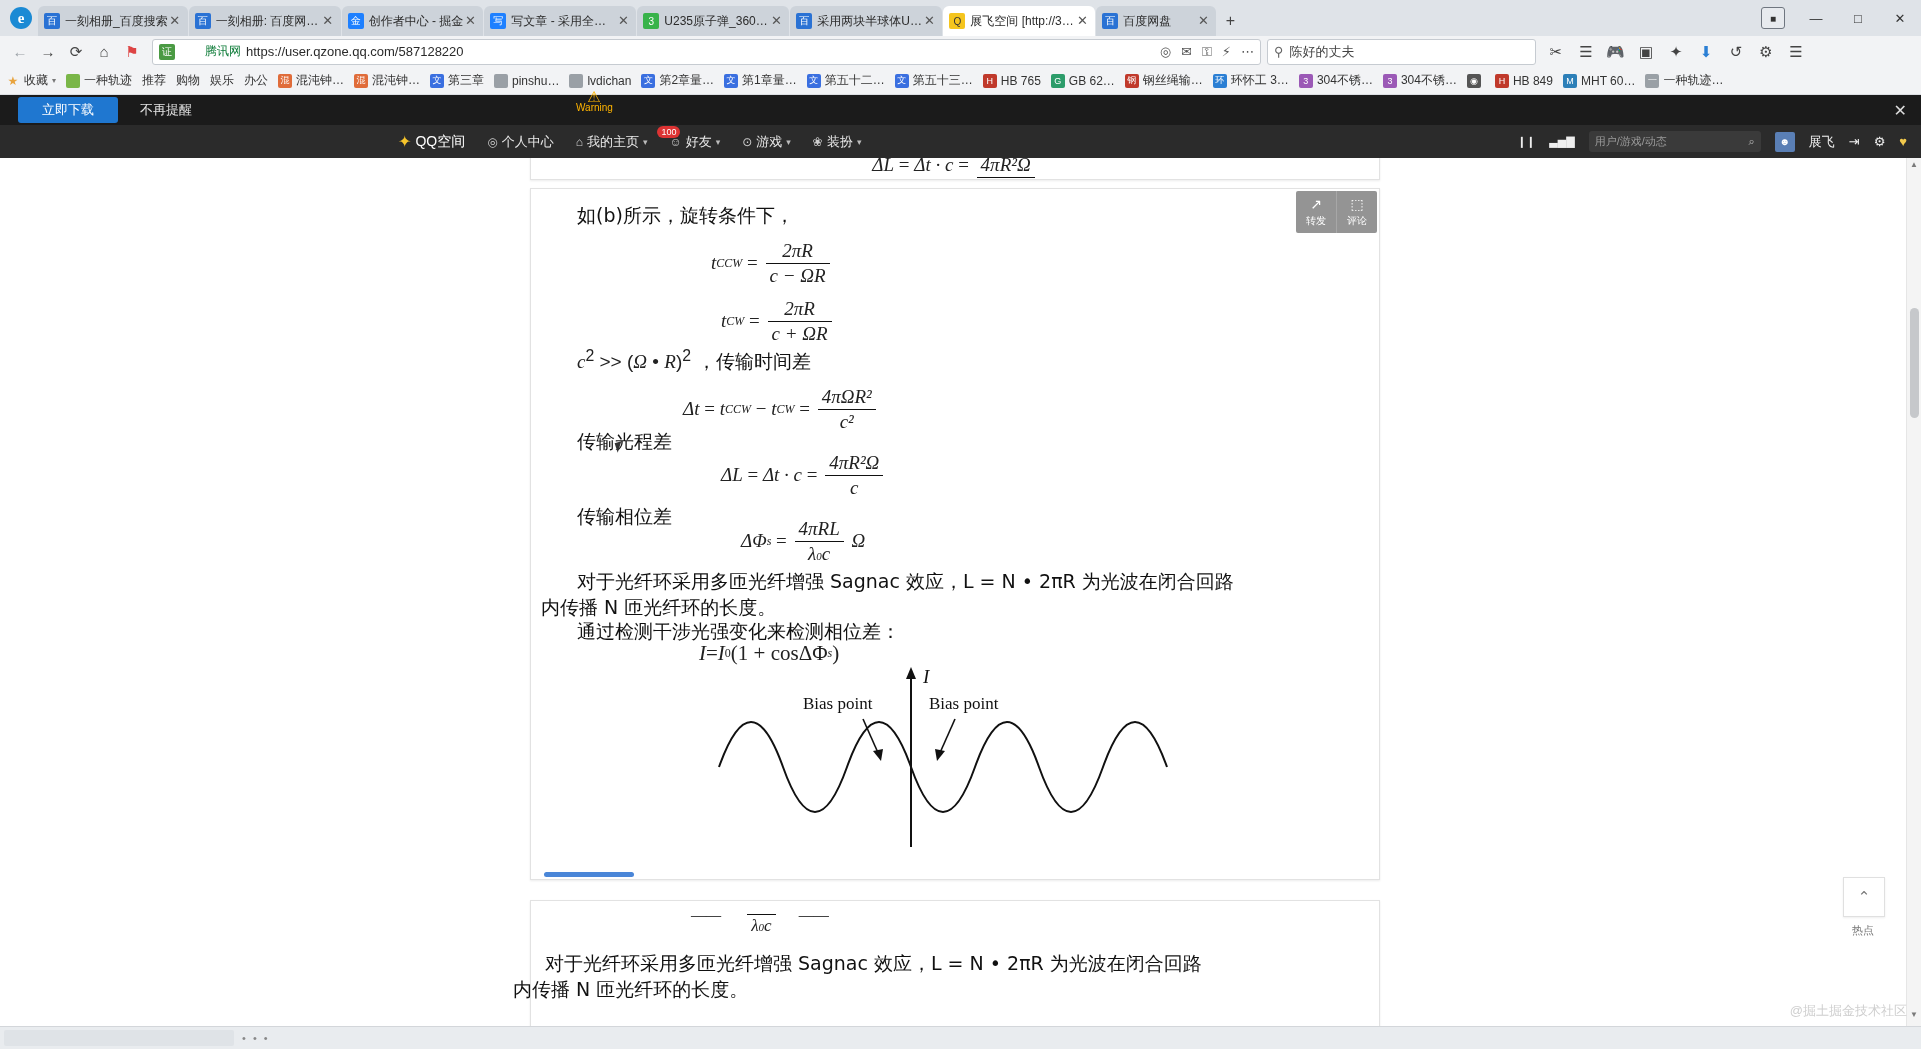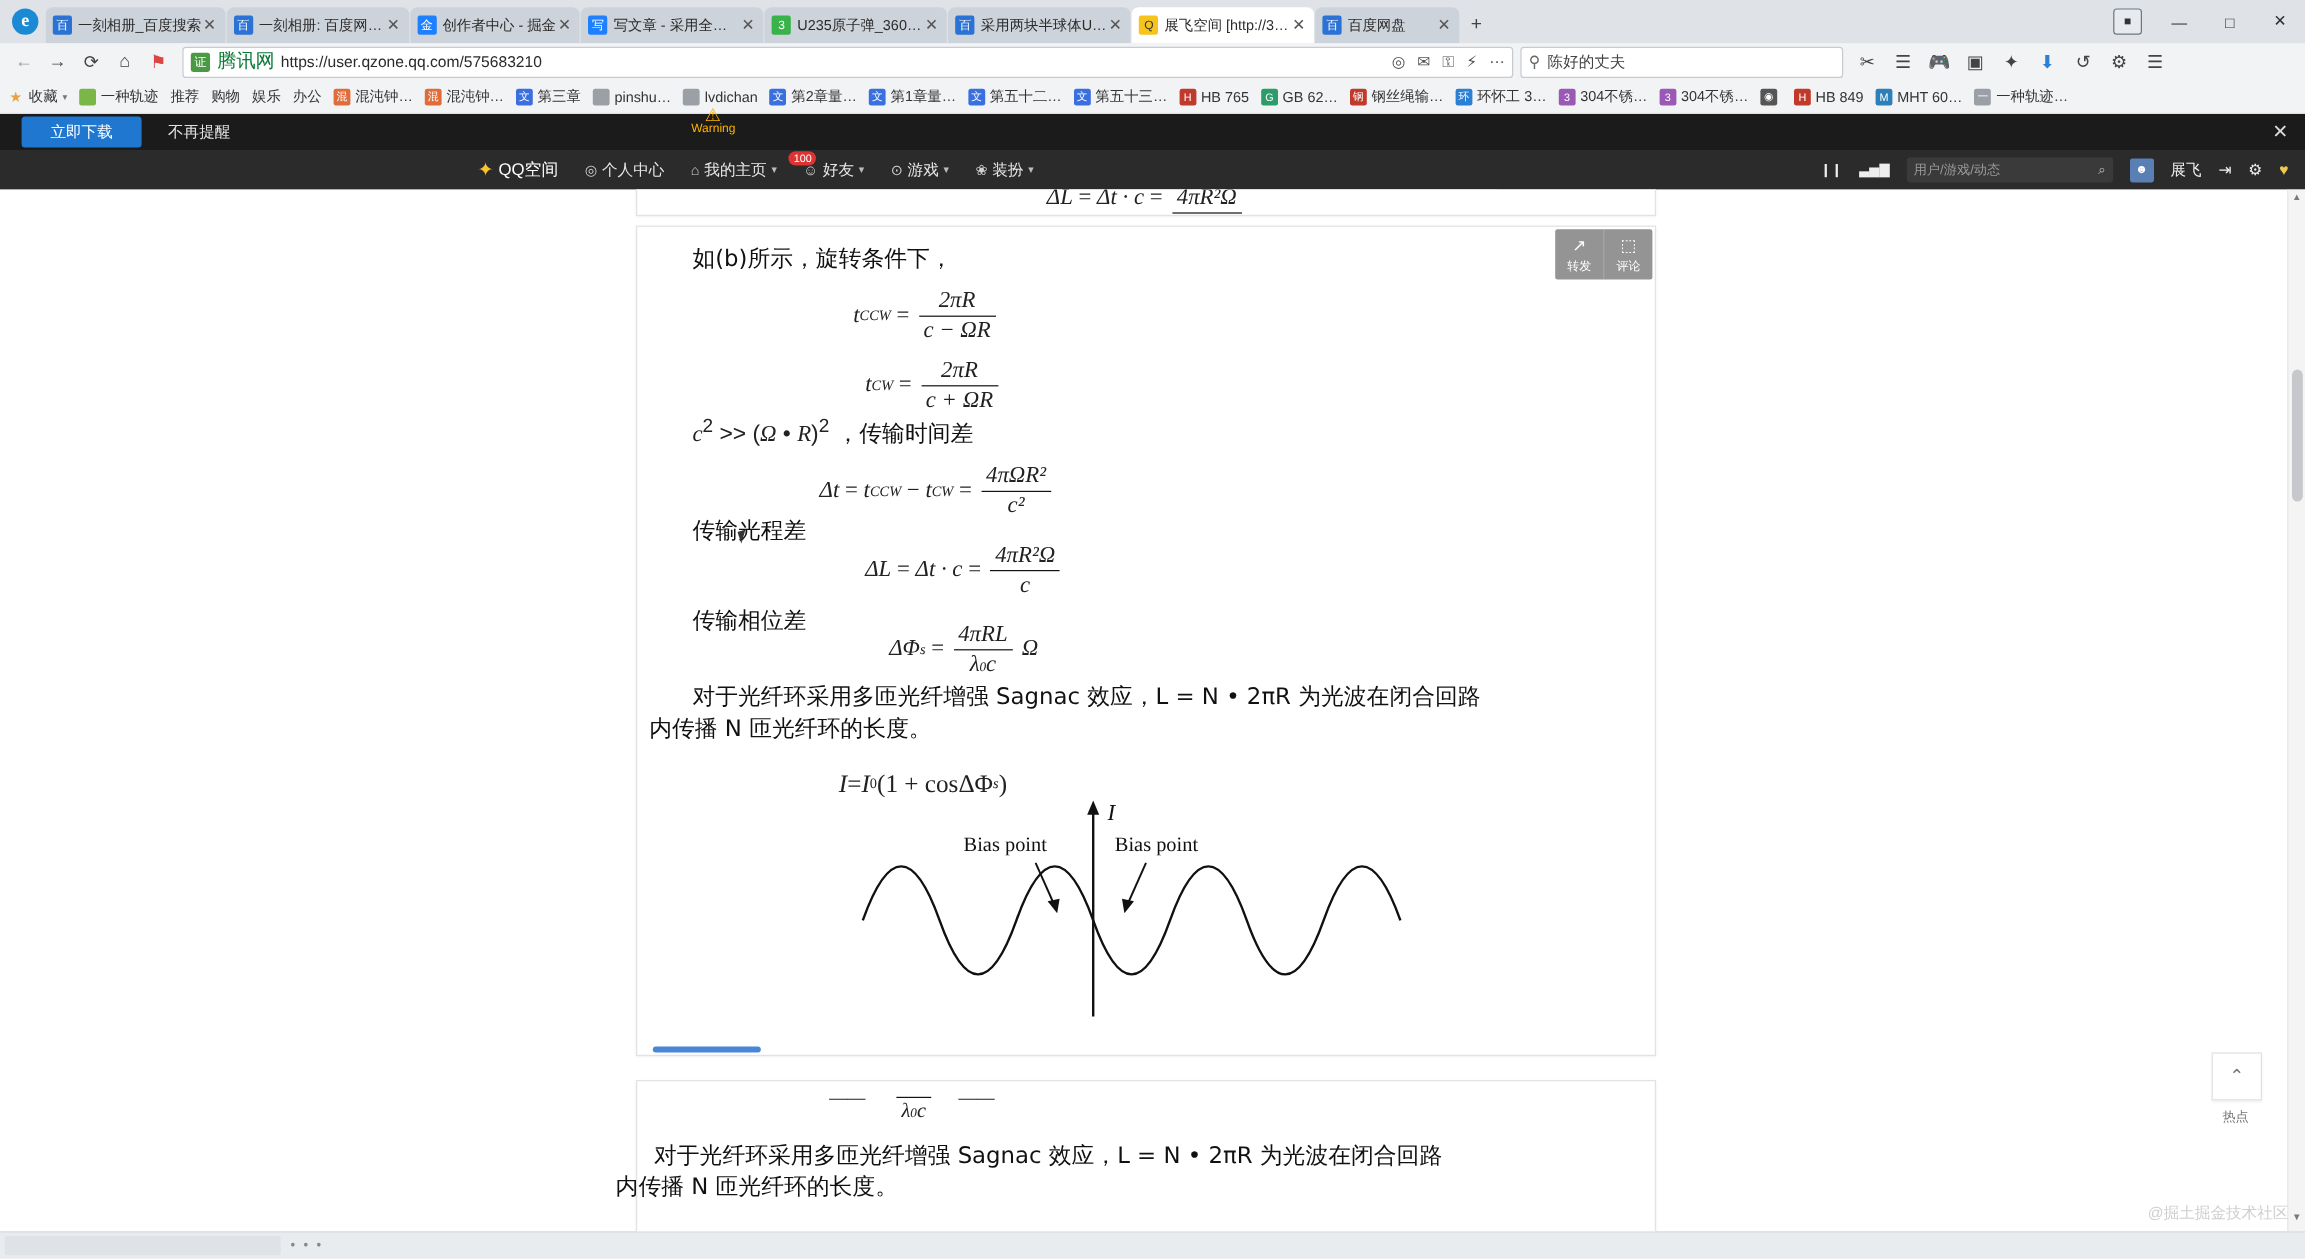--- a/index.html
+++ b/index.html
@@ -58,21 +58,21 @@
   .navbtn{width:28px;height:26px;display:flex;align-items:center;justify-content:center;color:#444;font-size:15px;}
   .navbtn.dim{color:#9aa0a6;}
   .urlbar{
     flex:1;height:24px;background:#ffffff;border:1px solid #c6cbd1;border-radius:3px;
     display:flex;align-items:center;padding:0 6px;margin:0 6px;font-size:13px;color:#333;
     max-width:1095px;
   }
   .urlbar .badge{
     background:#4a9a43;color:#fff;font-size:10px;border-radius:2px;padding:1px 3px;margin-right:6px;
   }
-  .urlbar .ssl{color:#0b7a36;font-size:16px;margin-right:5px;}
+  .urlbar .ssl{color:#0b7a36;font-size:12px;margin-right:5px;margin-left:24px;}
   .urlbar .txt{color:#2a2a2a;}
   .urlbar .icons{margin-left:auto;display:flex;gap:10px;align-items:center;color:#555;font-size:13px;}
   .searchbar{
     width:255px;height:24px;background:#fff;border:1px solid #c6cbd1;border-radius:3px;
     display:flex;align-items:center;padding:0 6px;font-size:13px;color:#444;margin-right:6px;
   }
   .searchbar .mag{margin-right:6px;color:#666;}
   .rightnav{display:flex;align-items:center;gap:2px;}
 
   
@@ -242,21 +242,21 @@
 
   <div class="navbar">
     <div class="navbtn dim">←</div>
     <div class="navbtn">→</div>
     <div class="navbtn">⟳</div>
     <div class="navbtn">⌂</div>
     <div class="navbtn" style="color:#d44">⚑</div>
     <div class="urlbar">
       <span class="badge">证</span>
       <span class="ssl">腾讯网</span>
-      <span class="txt">https://user.qzone.qq.com/575683210</span>
+      <span class="txt">https://user.qzone.qq.com/587128220</span>
       <span class="icons">
         <span>◎</span>
         <span>✉</span>
         <span>⚿</span>
         <span>⚡</span>
         <span>⋯</span>
       </span>
     </div>
     <div class="searchbar">
       <span class="mag">⚲</span>
@@ -504,20 +504,21 @@
         <div class="eq" style="position:absolute;left:210px;top:328px;">
           <span class="mi">ΔΦ</span><span style="font-size:12px;vertical-align:-3px;" class="mi">s</span>&nbsp;=&nbsp;
           <span class="frac">
               <span class="num"><span class="mi">4πRL</span></span>
               <span class="den"><span class="mi">λ<span style="font-size:11px;">0</span>c</span></span>
             </span>&nbsp;<span class="mi">Ω</span>
         </div>
 
         <div class="cn" style="position:absolute;left:46px;top:378px;width:770px;line-height:1.5;">对于光纤环采用多匝光纤增强 Sagnac 效应，L = N • 2πR 为光波在闭合回路</div>
         <div class="cn" style="position:absolute;left:10px;top:404px;width:790px;line-height:1.5;">内传播 N 匝光纤环的长度。</div>
+        <div class="cn" style="position:absolute;left:46px;top:430px;">通过检测干涉光强变化来检测相位差：</div>
 
         <div class="eq" style="position:absolute;left:168px;top:452px;font-size:21px;">
           <span class="mi">I</span> = <span class="mi">I</span><span style="font-size:12px;vertical-align:-3px;">0</span>(1 + cosΔΦ<span style="font-size:12px;vertical-align:-3px;" class="mi">s</span>)
         </div>
 
         <svg width="520" height="190" style="position:absolute;left:180px;top:478px;">
           <path d="M8,100 Q40,10 72,100 Q104,190 136,100 Q168,10 200,100 Q232,190 264,100 Q296,10 328,100 Q360,190 392,100 Q424,10 456,100" fill="none" stroke="#111" stroke-width="2"></path>
           <line x1="200" y1="180" x2="200" y2="4" stroke="#111" stroke-width="2"></line>
           <polygon points="200,0 195,12 205,12" fill="#111"></polygon>
           <text x="212" y="16" font-family="Liberation Serif, serif" font-style="italic" font-size="19" fill="#111">I</text>

